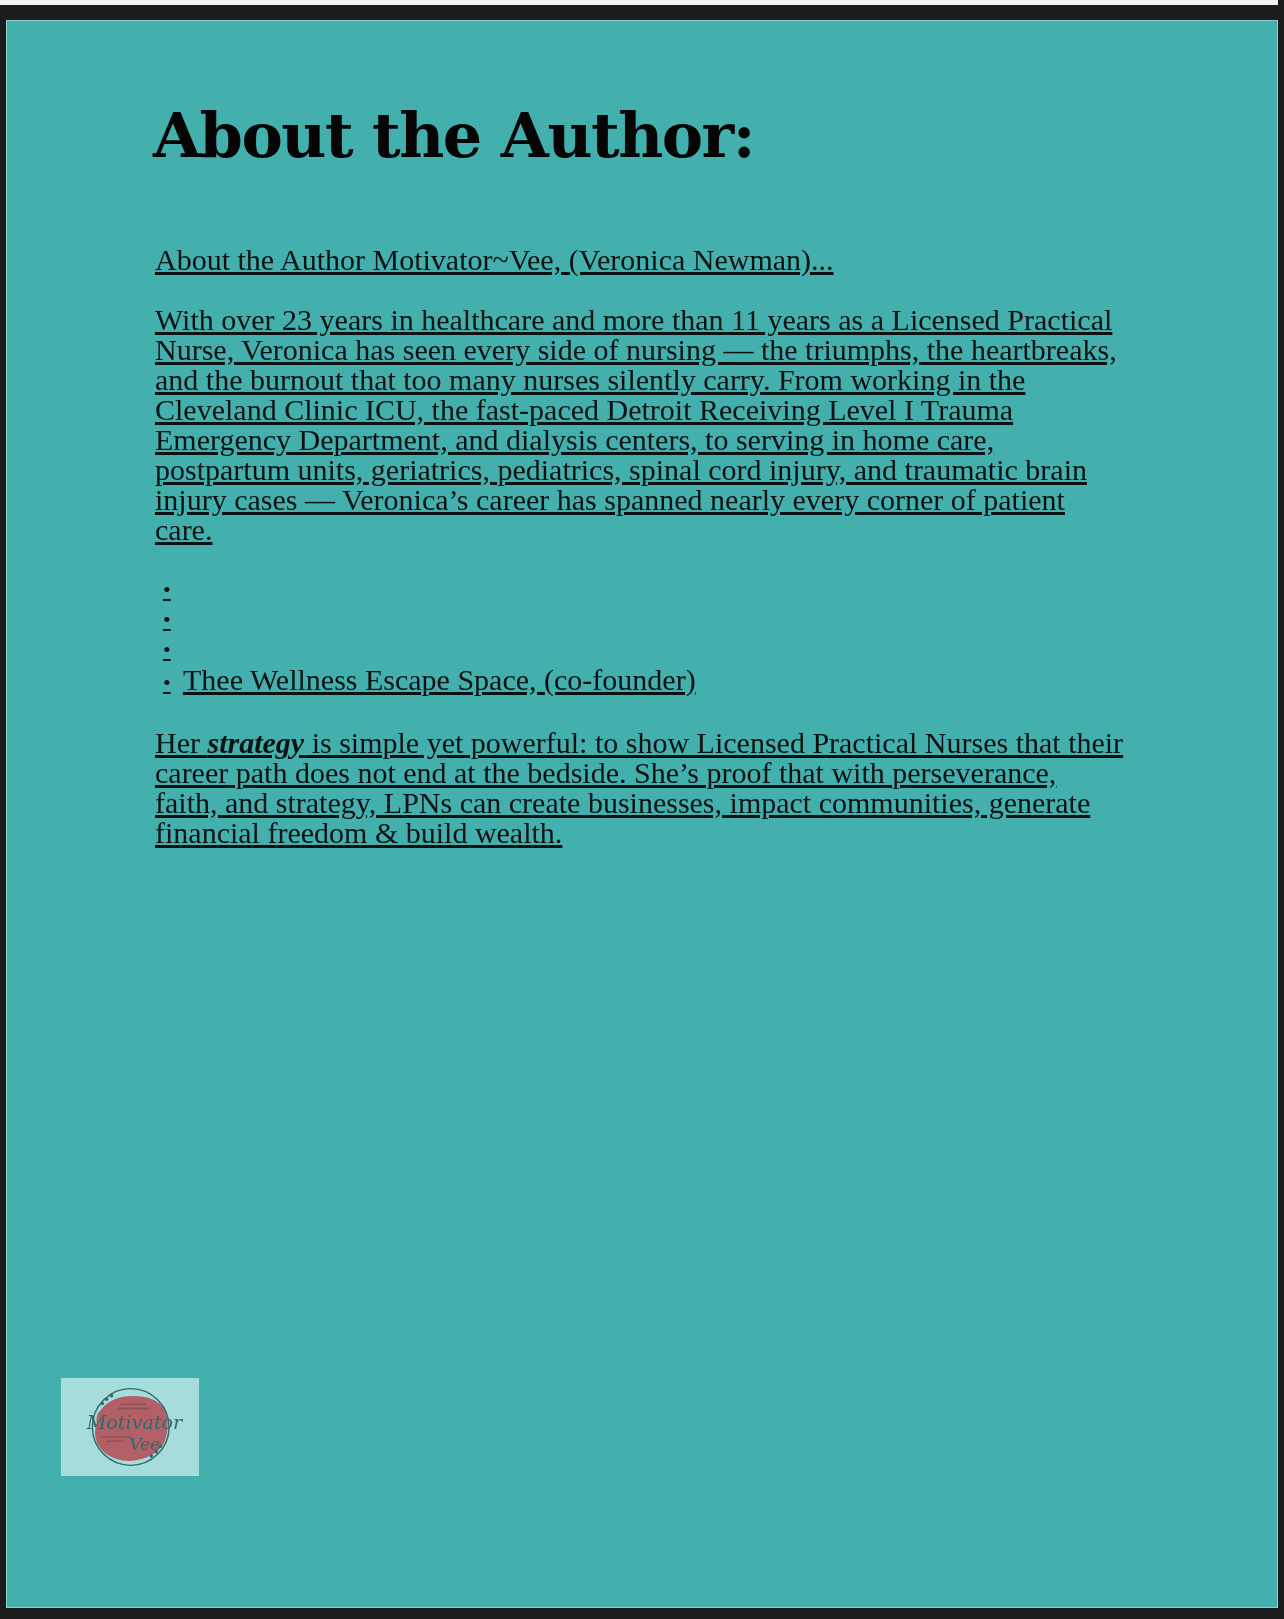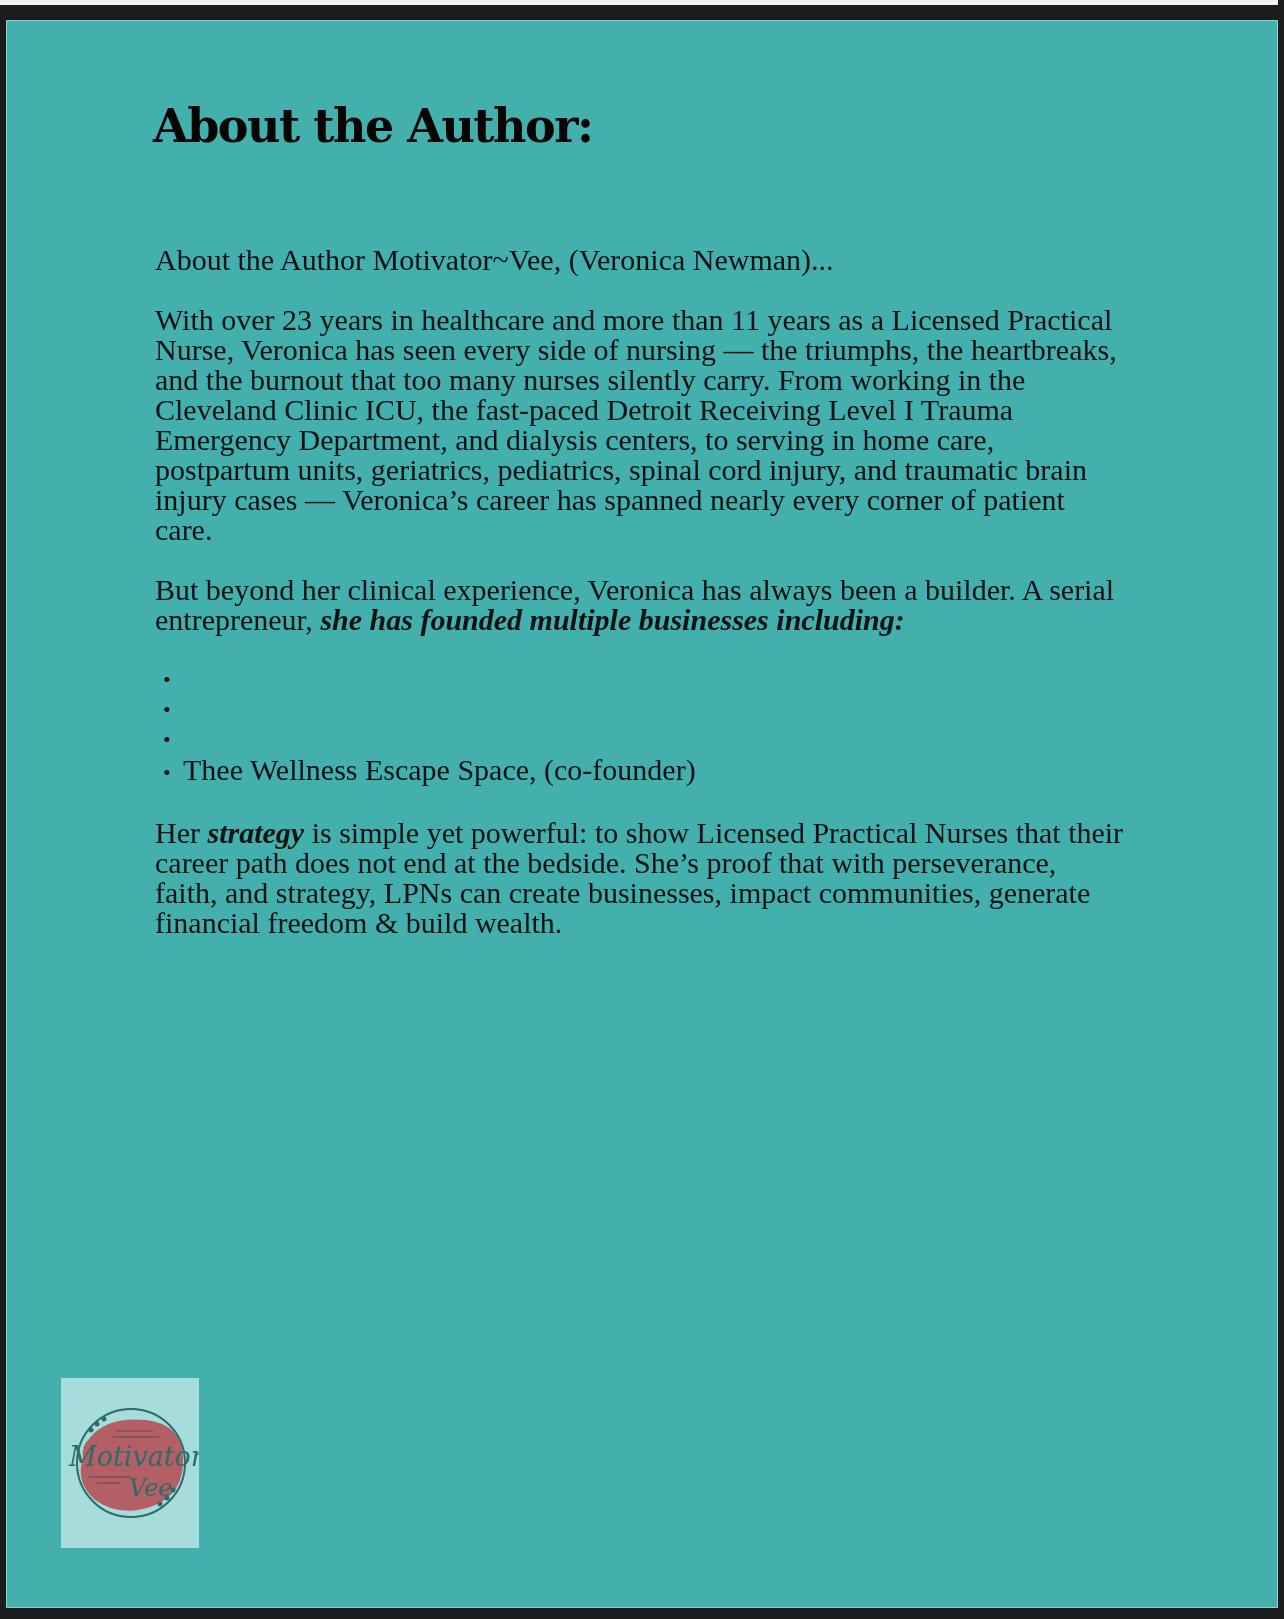--- a/index.html
+++ b/index.html
@@ -32,34 +32,35 @@
       border: 1px solid #8fd0cd;
       box-sizing: border-box;
     }
     .title {
       position: absolute;
       left: 146px;
       top: 78px;
       margin: 0;
       font-family: "DejaVu Serif", serif;
       font-weight: 900;
-      font-size: 46px;
+      font-size: 62px;
       letter-spacing: -1.5px;
       color: #050505;
       line-height: 1.2;
     }
     .content {
       position: absolute;
       left: 148px;
       top: 224px;
       width: 970px;
       color: #0c1212;
       font-family: "Liberation Serif", serif;
       font-size: 30px;
       line-height: 30px;
+      text-decoration: underline;
     }
     .content p {
       margin: 0;
     }
     .intro {
       margin-bottom: 30px !important;
     }
     .para1 {
       margin-bottom: 30px !important;
     }
@@ -83,42 +84,41 @@
     .bullet {
       display: inline-block;
       width: 20px;
       font-size: 22px;
     }
     .logo {
       position: absolute;
       left: 54px;
       top: 1357px;
       width: 138px;
-      height: 170px;
+      height: 98px;
       background: #a6dcdc;
     }
     .logo svg {
       width: 100%;
       height: 100%;
     }
   </style>
 </head>
 <body>
 
 <div class="top-strip"></div>
 
 <div class="page">
   <h1 class="title">About the Author:</h1>
 
   <div class="content">
     <p class="intro">About the Author Motivator~Vee, (Veronica Newman)...</p>
 
     <p class="para1">With over 23 years in healthcare and more than 11 years as a Licensed Practical Nurse, Veronica has seen every side of nursing — the triumphs, the heartbreaks, and the burnout that too many nurses silently carry. From working in the Cleveland Clinic ICU, the fast-paced Detroit Receiving Level I Trauma Emergency Department, and dialysis centers, to serving in home care, postpartum units, geriatrics, pediatrics, spinal cord injury, and traumatic brain injury cases — Veronica’s career has spanned nearly every corner of patient care.</p>
 
-    <p class="para2"><span>But beyond her clinical experience, Veronica has always been a builder. A serial entrepreneur, </span><span class="bold-italic">she has founded multiple businesses including:</span></p>
 
     <ul class="biz-list">
       <li>
           <span class="bullet">•</span>
         </li>
       <li>
           <span class="bullet">•</span>
         </li>
       <li>
           <span class="bullet">•</span>

